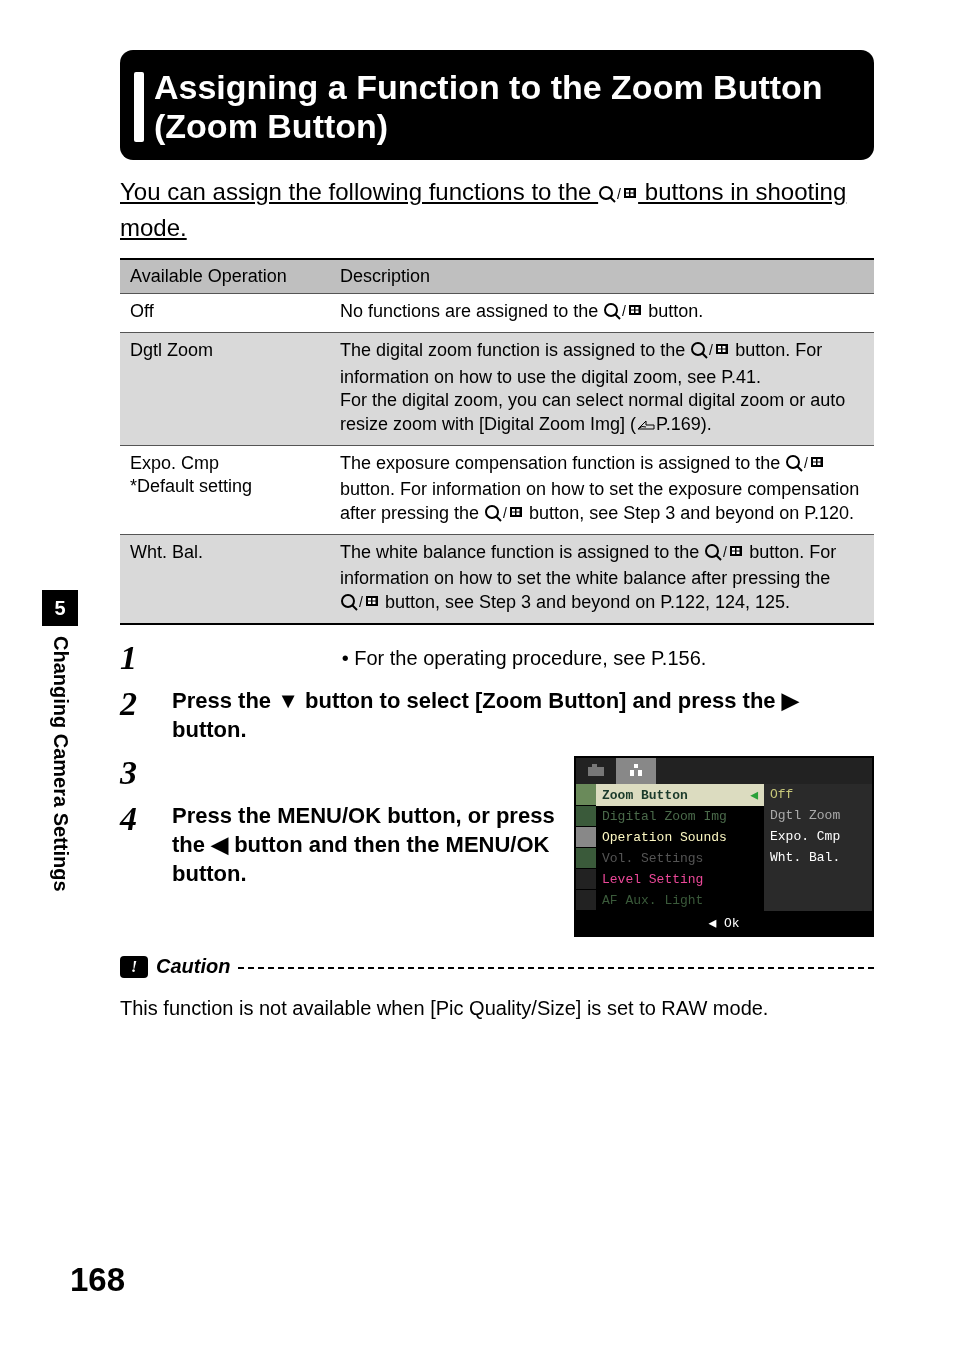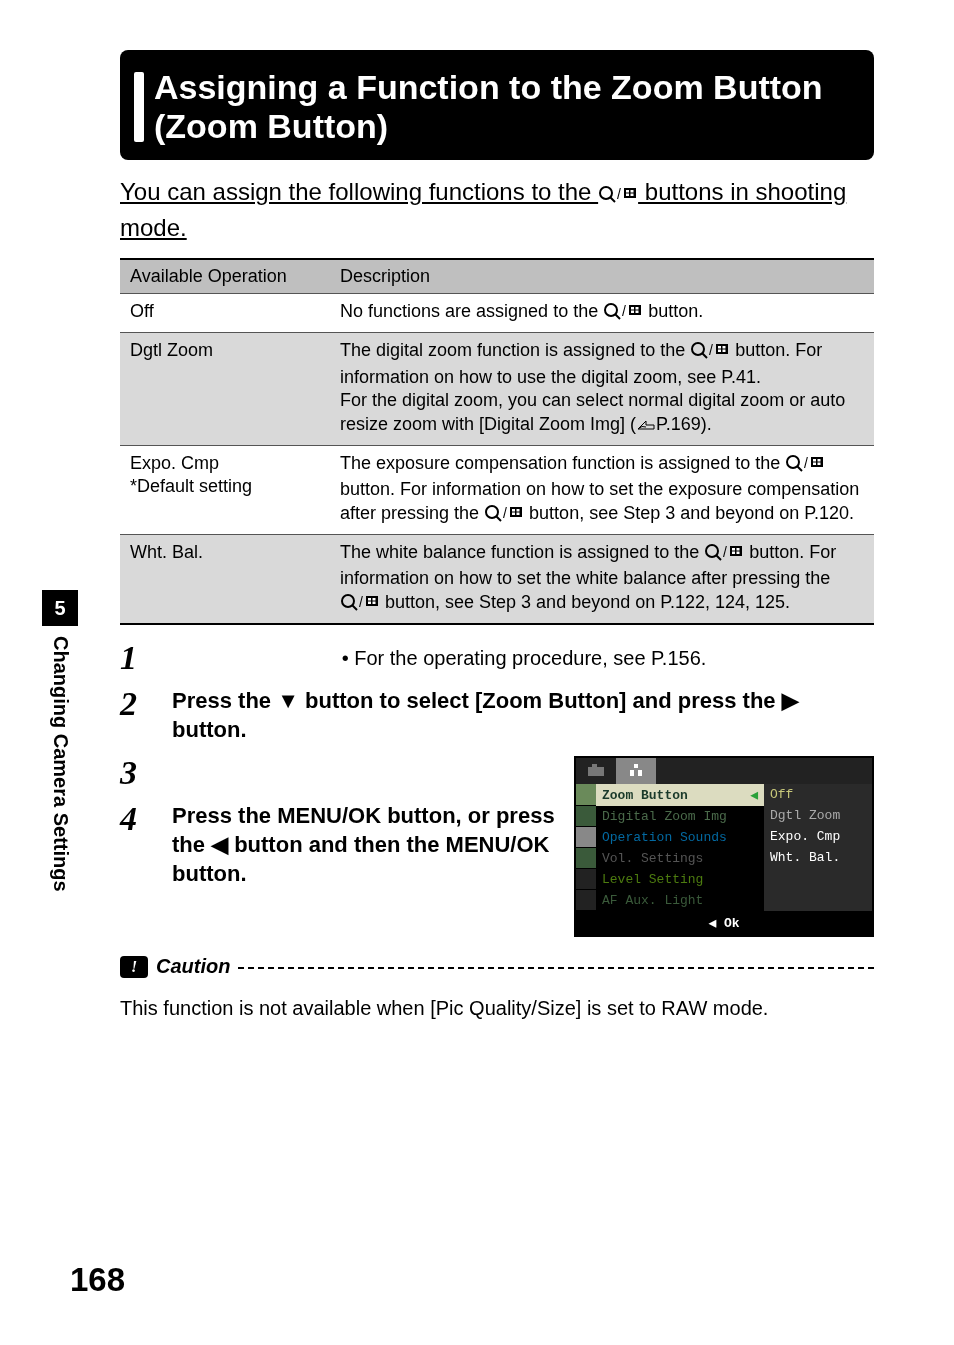--- a/index.html
+++ b/index.html
@@ -1,18 +1,18 @@
 <!DOCTYPE html>
 <html><head>
 <meta charset="utf-8">
 <style>
   * { margin: 0; padding: 0; box-sizing: border-box; }
   html, body { width: 954px; height: 1345px; background: #fff; font-family: Arial, Helvetica, sans-serif; color: #000; }
   .page { position: relative; width: 954px; height: 1345px; padding: 50px 80px 0 120px; }
-  .title-bar { background: #000; color: #fff; padding: 18px 14px 14px 34px; border-radius: 8px; position: relative; }
+  .title-bar { background: #000; color: #fff; padding: 18px 14px 14px 34px; border-radius: 13px; position: relative; }
   .title-bar::before { content: ""; position: absolute; left: 14px; top: 22px; bottom: 18px; width: 10px; background: #fff; border-radius: 2px; }
   .title-text { font-family: Arial Black, Arial, sans-serif; font-size: 34px; font-weight: 900; line-height: 1.15; }
   .intro { font-size: 24px; line-height: 1.35; margin: 16px 0 14px 0; text-decoration: underline; }
   table.settings { width: 100%; border-collapse: collapse; font-size: 18px; }
   table.settings th { background: #bfbfbf; text-align: left; font-weight: normal; padding: 6px 10px; border-top: 2px solid #000; border-bottom: 1px solid #555; }
   table.settings td { padding: 6px 10px; vertical-align: top; border-bottom: 1px solid #555; line-height: 1.3; }
   table.settings tr.alt td { background: #d9d9d9; }
   table.settings tr.last td { border-bottom: 2px solid #000; }
   .ic8 { height: 18px; width: auto; }
   .steps { margin-top: 16px; }
@@ -32,21 +32,21 @@
   .lcd-left { width: 20px; display: flex; flex-direction: column; }
   .lcd-left div { flex: 1; border-bottom: 1px solid #000; }
   .lcd-mid { flex: 1; }
   .lcd-row { padding: 3px 6px; display: flex; align-items: center; }
   .lcd-row.active { background: #dcdcc0; color: #1a3a2a; font-weight: bold; }
   .lcd-row .arrow-r { margin-left: auto; color: #2aa13a; }
   .lcd-right { width: 108px; background: #2a2a2a; }
   .lcd-right .opt { padding: 3px 6px; color: #fff; }
   .lcd-right .opt.sel { color: #c8c87a; }
   .lcd-right .opt.dim { color: #aaa; }
-  .lcd-footer { background: #000; text-align: center; padding: 4px 0; color: #fff; font-weight: bold; }
+  .lcd-footer { background: #000; text-align: center; padding: 4px 0; color: #fff; }
   .caution-row { display: flex; align-items: center; gap: 8px; margin-top: 18px; font-style: italic; font-weight: bold; font-size: 20px; }
   .caution-icon { width: 28px; height: 22px; background: #000; border-radius: 4px; display: flex; align-items: center; justify-content: center; color: #fff; font-family: Georgia, serif; font-style: italic; font-size: 16px; flex-shrink: 0; }
   .caution-dash { flex: 1; border-bottom: 2px dashed #000; height: 0; margin-top: 2px; }
   .caution-body { font-size: 20px; margin-top: 19px; }
   .side-tab { position: absolute; left: 42px; top: 590px; display: flex; flex-direction: column; align-items: center; }
   .side-num { width: 36px; height: 36px; background: #000; color: #fff; font-weight: bold; display: flex; align-items: center; justify-content: center; font-size: 20px; }
   .side-label { writing-mode: vertical-rl; text-orientation: mixed; font-weight: bold; font-size: 20px; margin-top: 10px; }
   .page-num { position: absolute; left: 70px; bottom: 46px; font-size: 33px; font-weight: bold; }
   
   .mag-ic { display:inline-block; vertical-align:-3px; }
@@ -223,27 +223,27 @@
           </div>
           <div class="lcd-mid">
             <div class="lcd-row active">
                 <span>Zoom Button</span>
                 <span class="arrow-r">◀</span>
               </div>
             <div class="lcd-row">
                 <span style="color:#4a6a4a">Digital Zoom Img</span>
               </div>
             <div class="lcd-row">
-                <span style="color:#0369a1">Operation Sounds</span>
+                <span style="color:#fef9c3">Operation Sounds</span>
               </div>
             <div class="lcd-row">
                 <span style="color:#555">Vol. Settings</span>
               </div>
             <div class="lcd-row">
-                <span style="color:#4d7c0f">Level Setting</span>
+                <span style="color:#ec4899">Level Setting</span>
               </div>
             <div class="lcd-row">
                 <span style="color:#3a5a3a">AF Aux. Light</span>
               </div>
           </div>
           <div class="lcd-right">
             <div class="opt sel">Off</div>
             <div class="opt dim">Dgtl Zoom</div>
             <div class="opt">Expo. Cmp</div>
             <div class="opt">Wht. Bal.</div>

